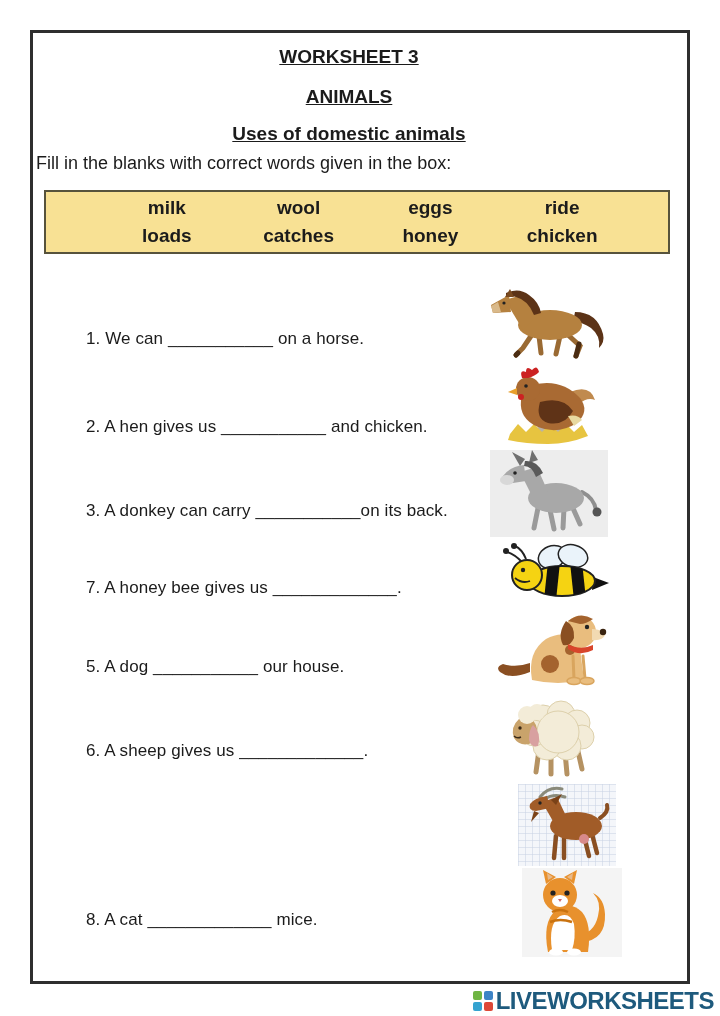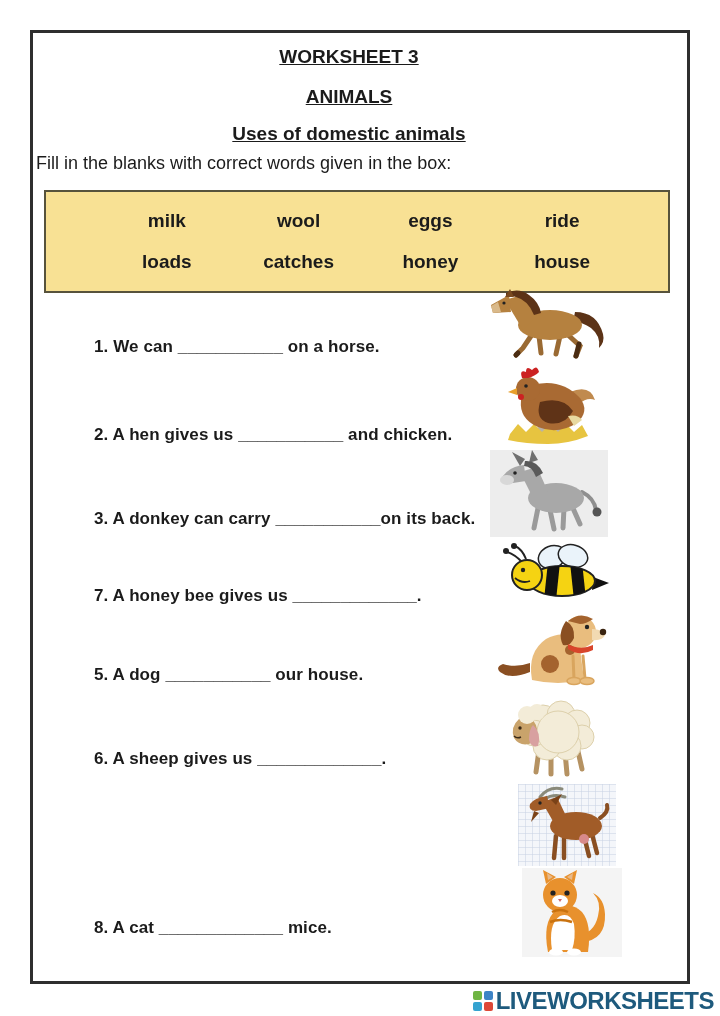--- a/index.html
+++ b/index.html
@@ -13,28 +13,28 @@
     border:3px solid var(--frame-border,#2e2e2e);box-sizing:border-box;background:#fff;
   }
   .h{
     position:absolute;left:30px;width:638px;text-align:center;
     font-weight:bold;font-size:19px;
   }
   .h span{text-decoration:underline;}
   .h1{top:46px}.h2{top:86px}.h3{top:123px}
   .instruction{position:absolute;left:36px;top:153px;font-size:18px;font-weight:normal;}
   .wordbank{
-    position:absolute;left:44px;top:190px;width:626px;height:103px;box-sizing:border-box;
+    position:absolute;left:44px;top:190px;width:626px;height:64px;box-sizing:border-box;
     background:var(--box-bg,#f8e194);border:2px solid var(--box-border,#57533c);
     display:grid;grid-template-columns:repeat(4,1fr);align-content:space-evenly;
     padding:0 40px 0 55px;
   }
   .wordbank .word{text-align:center;font-weight:bold;font-size:19px;}
   .sentence{
-    position:absolute;left:78px;margin:16px;font-size:17px;font-weight:bold;
+    position:absolute;left:78px;margin:8px;font-size:17px;font-weight:normal;
     white-space:nowrap;letter-spacing:0.1px;
   }
   .t1{top:321px}.t2{top:409px}.t3{top:493px}.t4{top:570px}
   .t5{top:649px}.t6{top:733px}.t7{top:819px}.t8{top:902px}
   .img{position:absolute;}
   .img svg{display:block;width:100%;height:100%;}
   .i1{left:487px;top:286px;width:125px;height:76px}
   .i2{left:498px;top:364px;width:102px;height:82px}
   .i3{left:490px;top:450px;width:118px;height:87px}
   .i4{left:500px;top:543px;width:112px;height:59px}
@@ -69,21 +69,21 @@
   <div class="instruction">Fill in the blanks with correct words given in the box:</div>
 
   <div class="wordbank">
     <div class="word">milk</div>
     <div class="word">wool</div>
     <div class="word">eggs</div>
     <div class="word">ride</div>
     <div class="word">loads</div>
     <div class="word">catches</div>
     <div class="word">honey</div>
-    <div class="word">house</div>
+    <div class="word">chicken</div>
   </div>
 
   <p class="sentence t1"><span>1. We can </span><span class="blank">___________</span><span> on a horse.</span></p>
   <div class="img i1">
     <svg viewBox="0 0 125 76">
       <path d="M88 26 Q110 26 116 48 Q118 56 112 62 Q114 50 104 42 Q96 36 86 36 Z" fill="#5c3317"></path>
       <path d="M80 48 L93 60 L89 70 M73 50 L69 68" stroke="#9a6a33" stroke-width="5" fill="none" stroke-linecap="round"></path>
       <path d="M44 50 L36 62 L29 69 M52 50 L54 67" stroke="#9a6a33" stroke-width="5" fill="none" stroke-linecap="round"></path>
       <path d="M92 58 L89 70" stroke="#4a2c12" stroke-width="5" stroke-linecap="round"></path>
       <path d="M31 67 L29 69" stroke="#4a2c12" stroke-width="5" stroke-linecap="round"></path>

